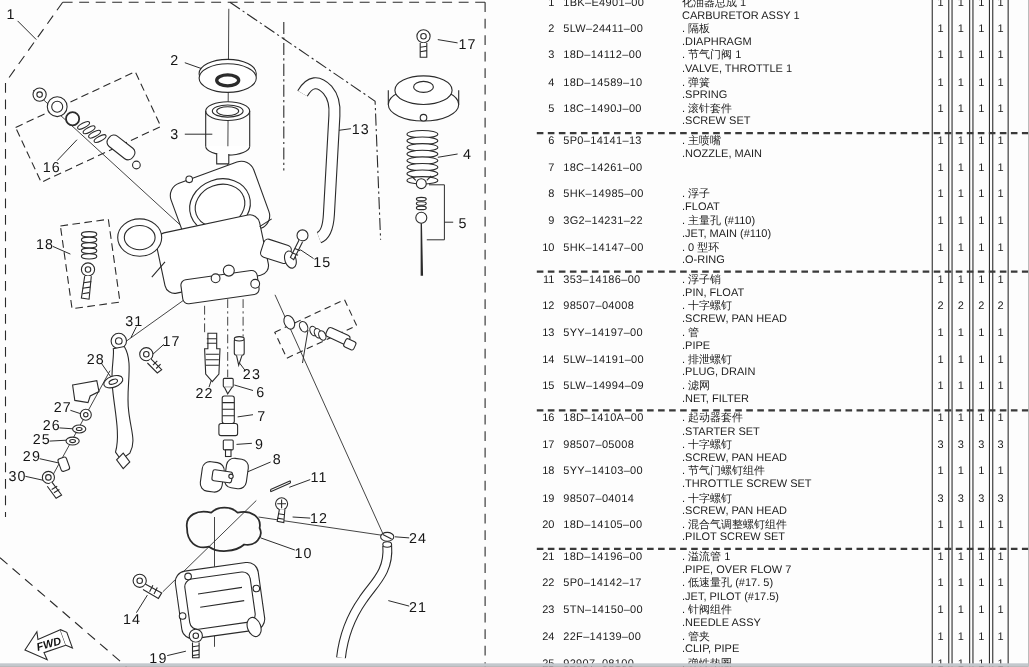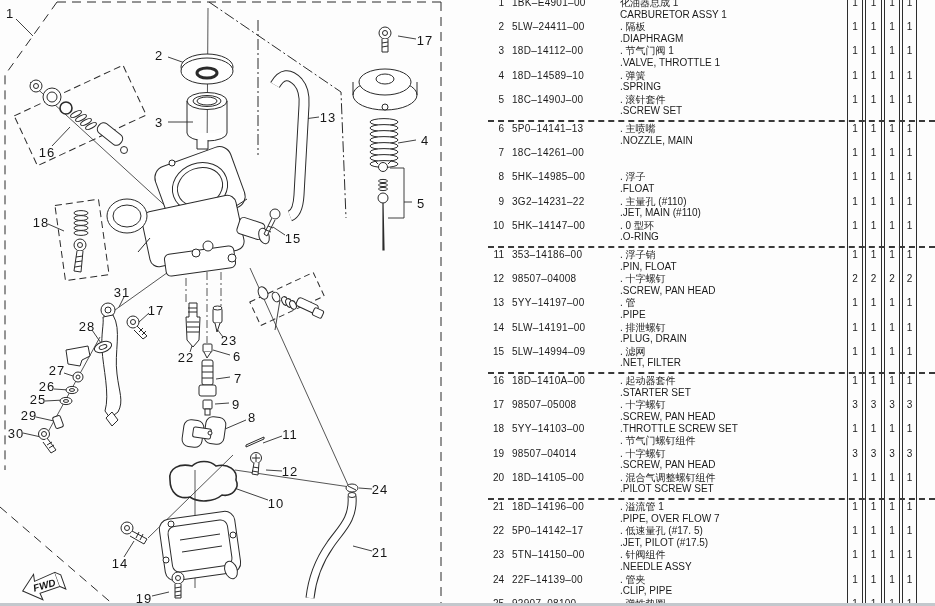--- a/index.html
+++ b/index.html
@@ -576,22 +576,22 @@
           </div>
           <div class="qty" style="left: 387px; width: 16px;">3</div>
           <div class="qty" style="left: 405px; width: 17px;">3</div>
           <div class="qty" style="left: 424px; width: 16px;">3</div>
           <div class="qty" style="left: 442px; width: 15px;">3</div>
         </div>
         <div class="row" style="top: 423.4px;">
           <div class="rnum">18</div>
           <div class="rpart">5YY–14103–00</div>
           <div class="rdesc">
+            <div class="">. 节气门螺钉组件</div>
             <div class="">.THROTTLE SCREW SET</div>
-            <div class="">. 节气门螺钉组件</div>
           </div>
           <div class="qty" style="left: 387px; width: 16px;">1</div>
           <div class="qty" style="left: 405px; width: 17px;">1</div>
           <div class="qty" style="left: 424px; width: 16px;">1</div>
           <div class="qty" style="left: 442px; width: 15px;">1</div>
         </div>
         <div class="row" style="top: 447.6px;">
           <div class="rnum">19</div>
           <div class="rpart">98507–04014</div>
           <div class="rdesc">

